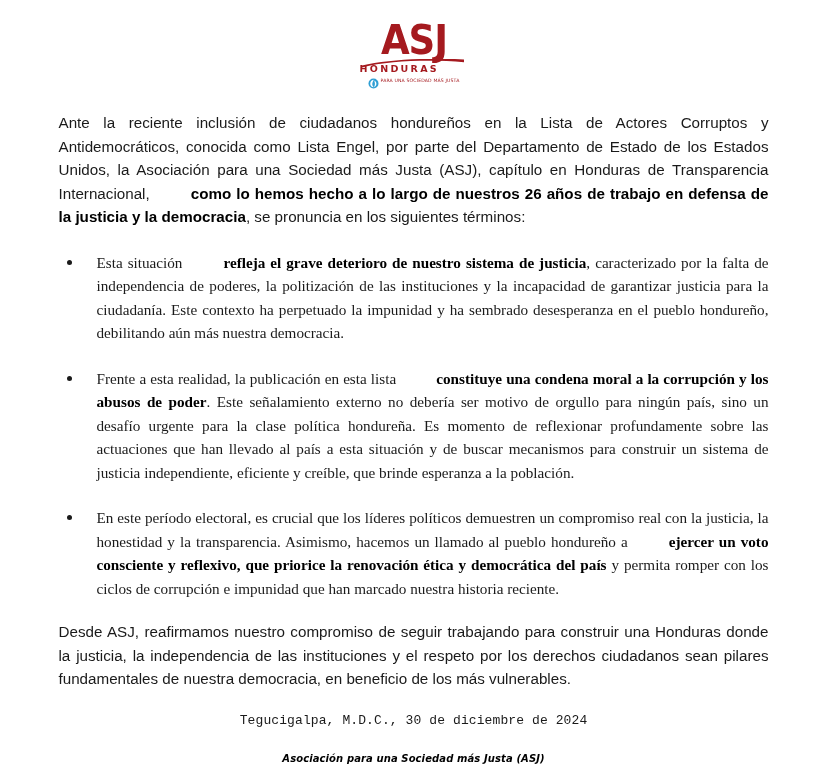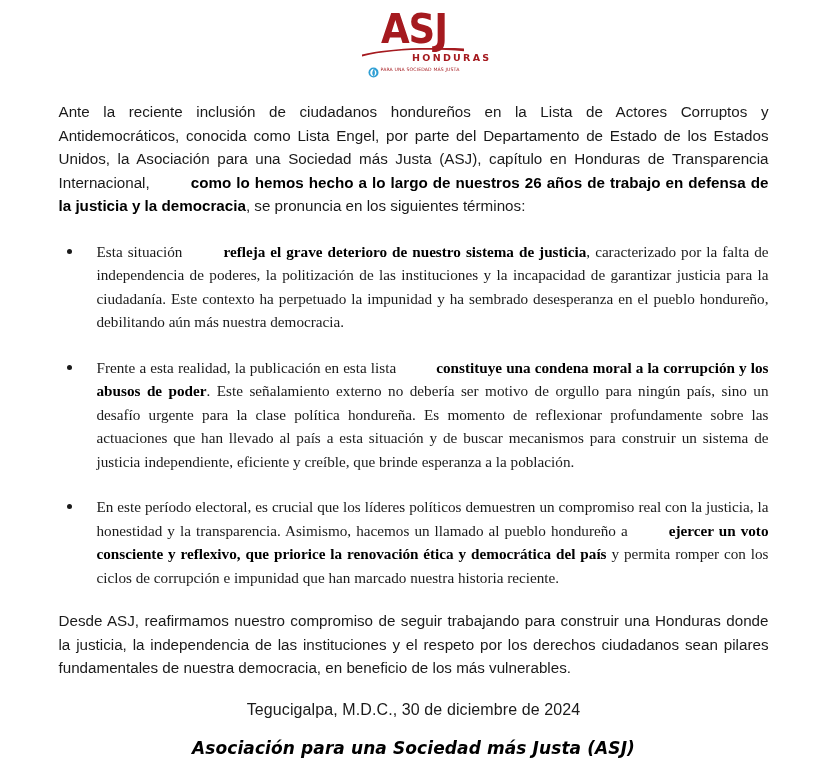--- a/index.html
+++ b/index.html
@@ -26,20 +26,21 @@
 
   
   .logo-block {
     width: 100%;
     display: flex;
     justify-content: center;
     align-items: flex-start;
     padding-top: 8px;
     height: 78px;
     box-sizing: border-box;
+    margin-top: 11px;
   }
   .logo {
     position: relative;
     width: 124px;
     height: 66px;
     text-align: center;
   }
   .logo-asj {
     font-family: "DejaVu Sans", sans-serif;
     font-weight: bold;
@@ -56,24 +57,24 @@
     position: absolute;
     left: 8px;
     top: 40px;
     width: 108px;
     height: 9px;
     overflow: hidden;
   }
   .logo-swoosh svg { display: block; }
   .logo-honduras {
     position: absolute;
-    left: 16px;
+    left: 8px;
     top: 44px;
     width: 124px;
-    text-align: right;
+    text-align: left;
     font-family: "DejaVu Sans", sans-serif;
     font-weight: bold;
     font-size: 9.5px;
     letter-spacing: 2.3px;
     color: #A51A1F;
     line-height: 11px;
   }
   .logo-tag-row {
     position: absolute;
     left: 0;
@@ -159,32 +160,32 @@
 
   
   .footer {
     position: absolute;
     left: 0;
     bottom: 14px;
     width: 827px;
     text-align: center;
   }
   .footer-place {
-    font-family: Liberation Sans, sans-serif;
-    font-size: 16px;
+    font-family: Liberation Mono, monospace;
+    font-size: 13px;
     line-height: 20px;
     color: #1a1a1a;
     letter-spacing: 0.1px;
   }
   .footer-org {
     margin-top: 18px;
     font-family: "DejaVu Sans", sans-serif;
     font-weight: bold;
     font-style: italic;
-    font-size: 17px;
+    font-size: 10px;
     line-height: 20px;
     color: #000000;
     letter-spacing: 0.1px;
     text-align: center;
   }
 </style>
 </head>
 <body>
 
 <div class="page">

